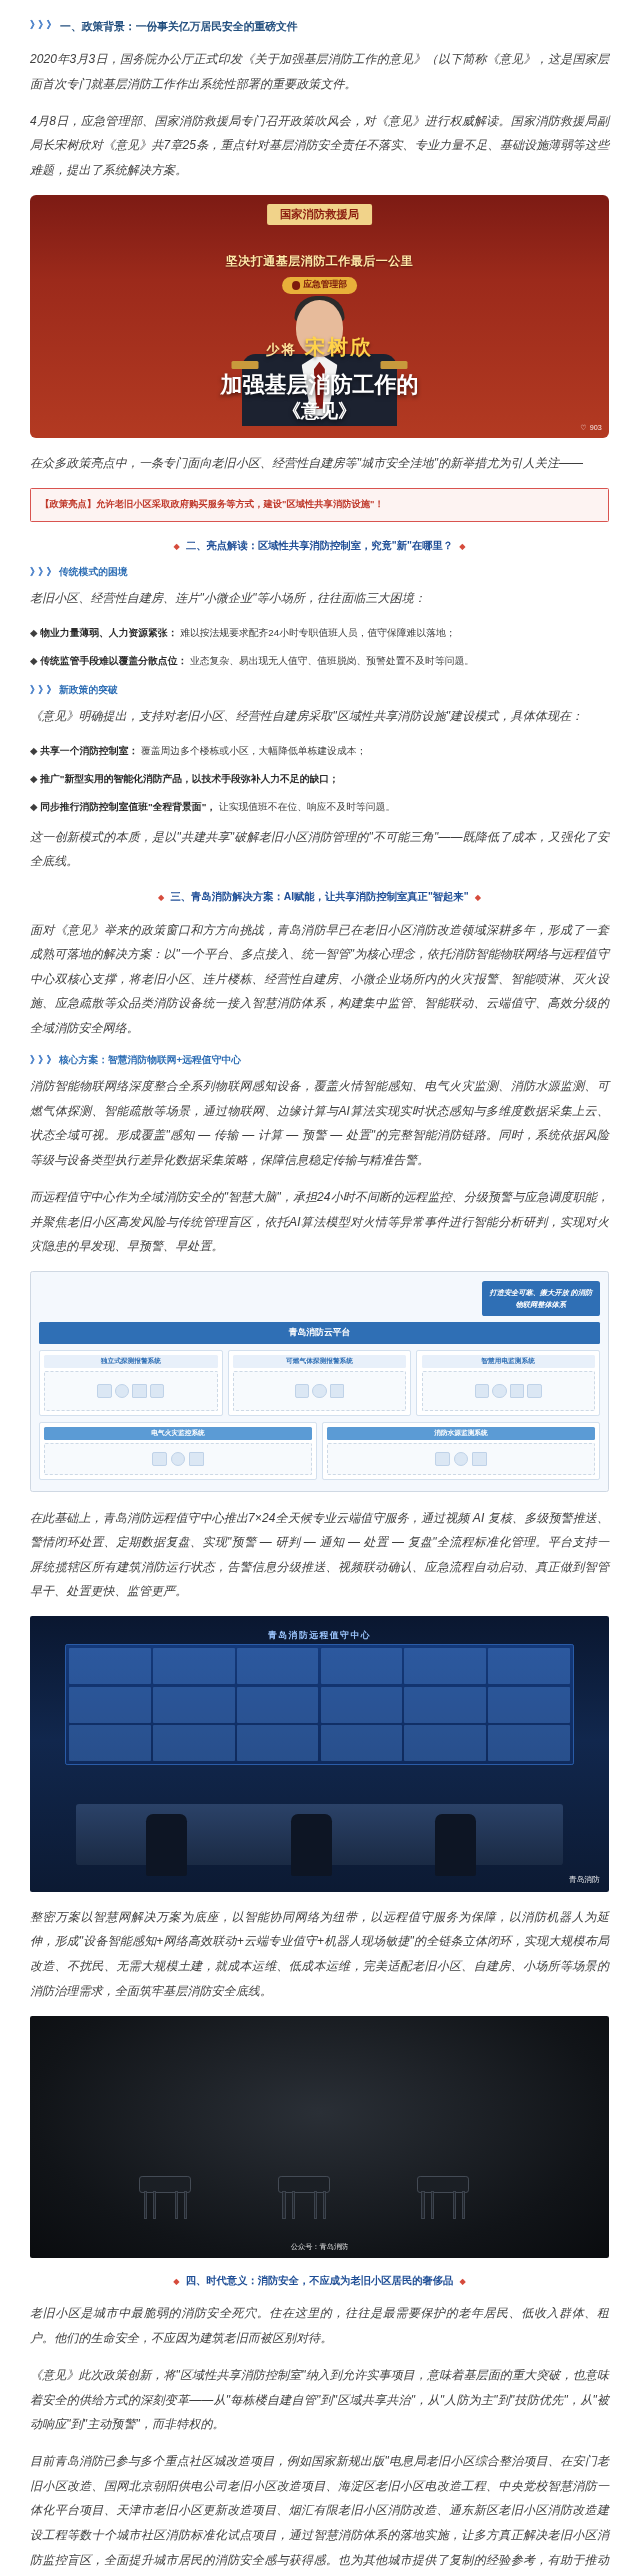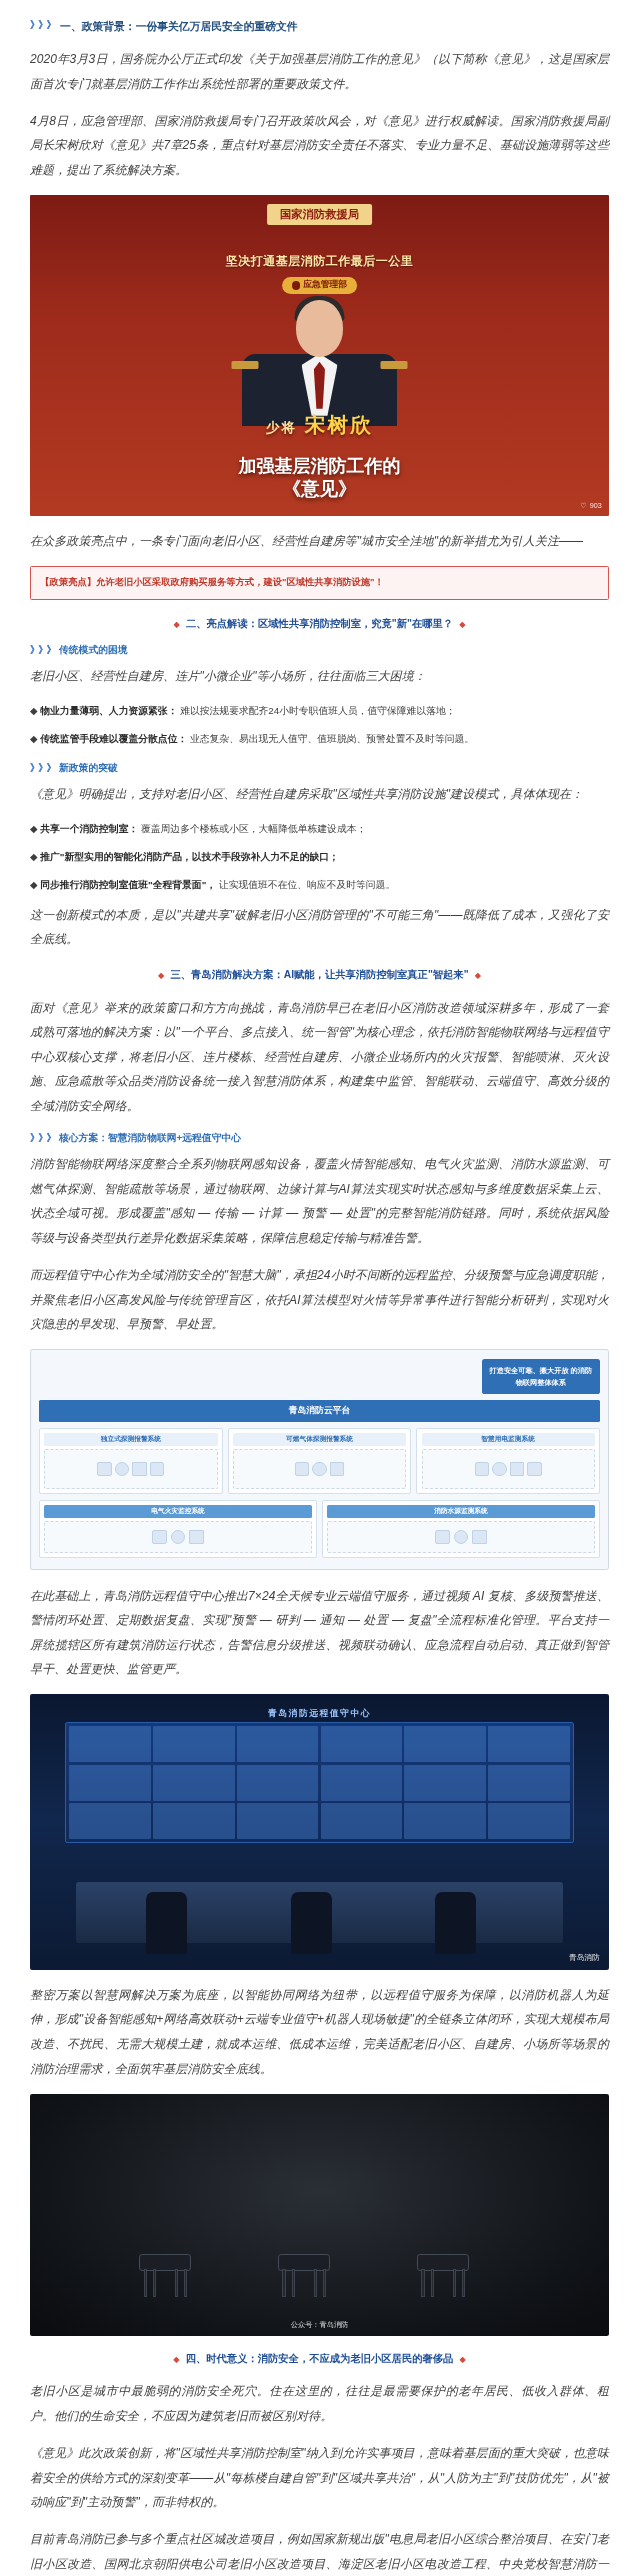--- a/index.html
+++ b/index.html
@@ -44,25 +44,25 @@
     margin: 0 0 12.4px 0;
     text-align: justify;
     letter-spacing: 0.1px;
     font-style: italic;
   }
 
   
   .poster {
     position: relative;
     width: 100%;
-    border-radius: 1px;
+    border-radius: 6px;
     overflow: hidden;
     background: linear-gradient(180deg,#7d1b14 0%, #9c2a1b 35%, #b33a22 100%);
     margin: 11.3px 0 13.4px 0;
-    height: 321px;
+    height: 243px;
   }
   .poster .pbadge {
     position: absolute; left: 50%; transform: translateX(-50%);
     top: 9.3px;
     background: #f1d38a;
     color: #8c1d10;
     font-size: 11.3px; font-weight: bold;
     padding: 3.1px 13.4px;
     border-radius: 2.1px;
     white-space: nowrap;
@@ -130,21 +130,21 @@
     bottom: 77px;
     font-size: 20.6px; font-weight: bold; color: #ffd24a;
     text-shadow: 0 1.5px 3.1px rgba(0,0,0,.5);
     letter-spacing: 2.1px;
     white-space: nowrap;
   }
   .poster .nameband .small { font-size: 13.4px; color:#ffe39b; }
   .poster .bigline {
     position: absolute; left: 50%; transform: translateX(-50%);
     bottom: 38px; text-align:center;
-    font-size: 18px; font-weight: bold; color: #ffffff;
+    font-size: 22px; font-weight: bold; color: #ffffff;
     text-shadow: 0 1.5px 4.1px rgba(0,0,0,.6);
     white-space: nowrap;
   }
   .poster .bigline2 {
     position:absolute; left:50%; transform:translateX(-50%);
     bottom: 14.4px;
     font-size: 18.5px; font-weight: bold; color:#ffffff;
     text-shadow: 0 1.5px 4.1px rgba(0,0,0,.6);
     white-space: nowrap;
   }
@@ -193,21 +193,21 @@
   
   .figure {
     width: 100%;
     border: 0.5px solid #cfd8e3;
     border-radius: 2.6px;
     background: #f4f8fd;
     margin: 12.4px 0 13.4px 0;
     padding: 9.3px 8.2px 11.3px 8.2px;
   }
   .fig-top {
-    display:flex; justify-content:flex-end; margin-bottom: 3.1px;
+    display:flex; justify-content:flex-end; margin-bottom: 3.1px; font-style: italic;
   }
   .fig-bar {
     background:#2f6fb5; color:#fff; text-align:center;
     font-size: 8.8px; font-weight:bold; padding: 4.6px 0; border-radius: 1.5px;
     margin: 6.2px 0;
   }
   .fig-cards {
     display:flex; gap: 5.2px;
   }
   .fig-card {

